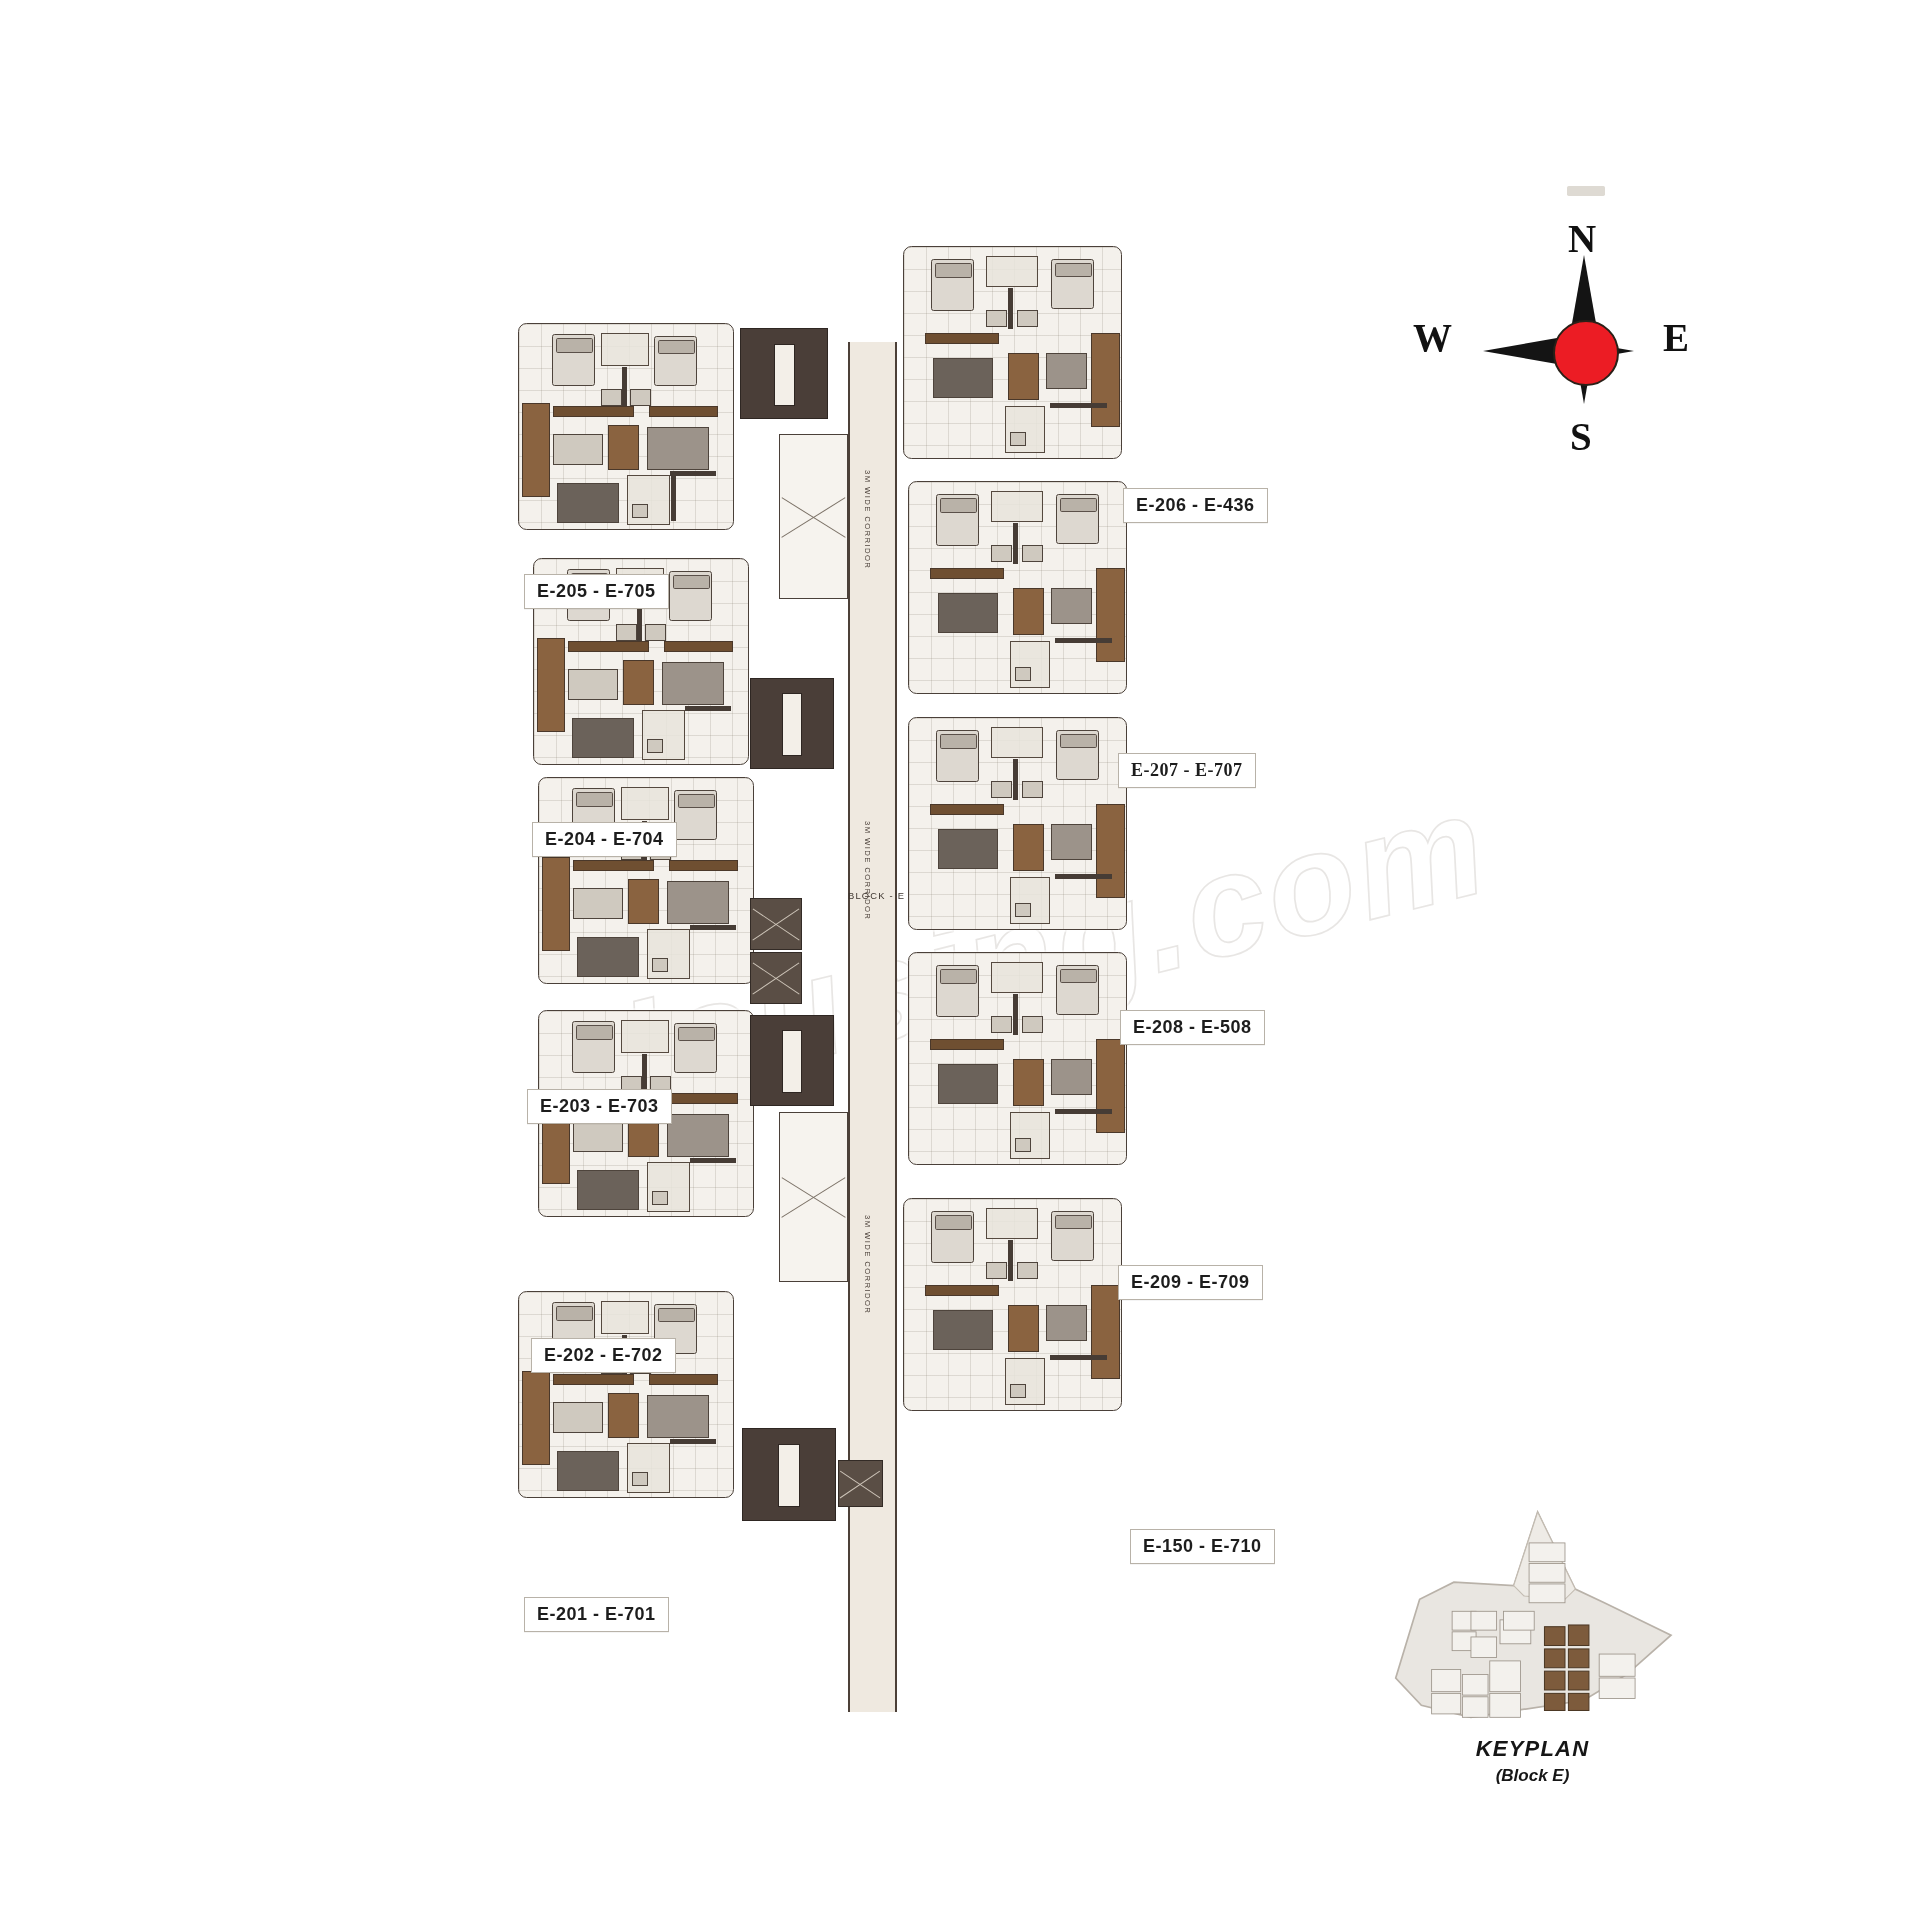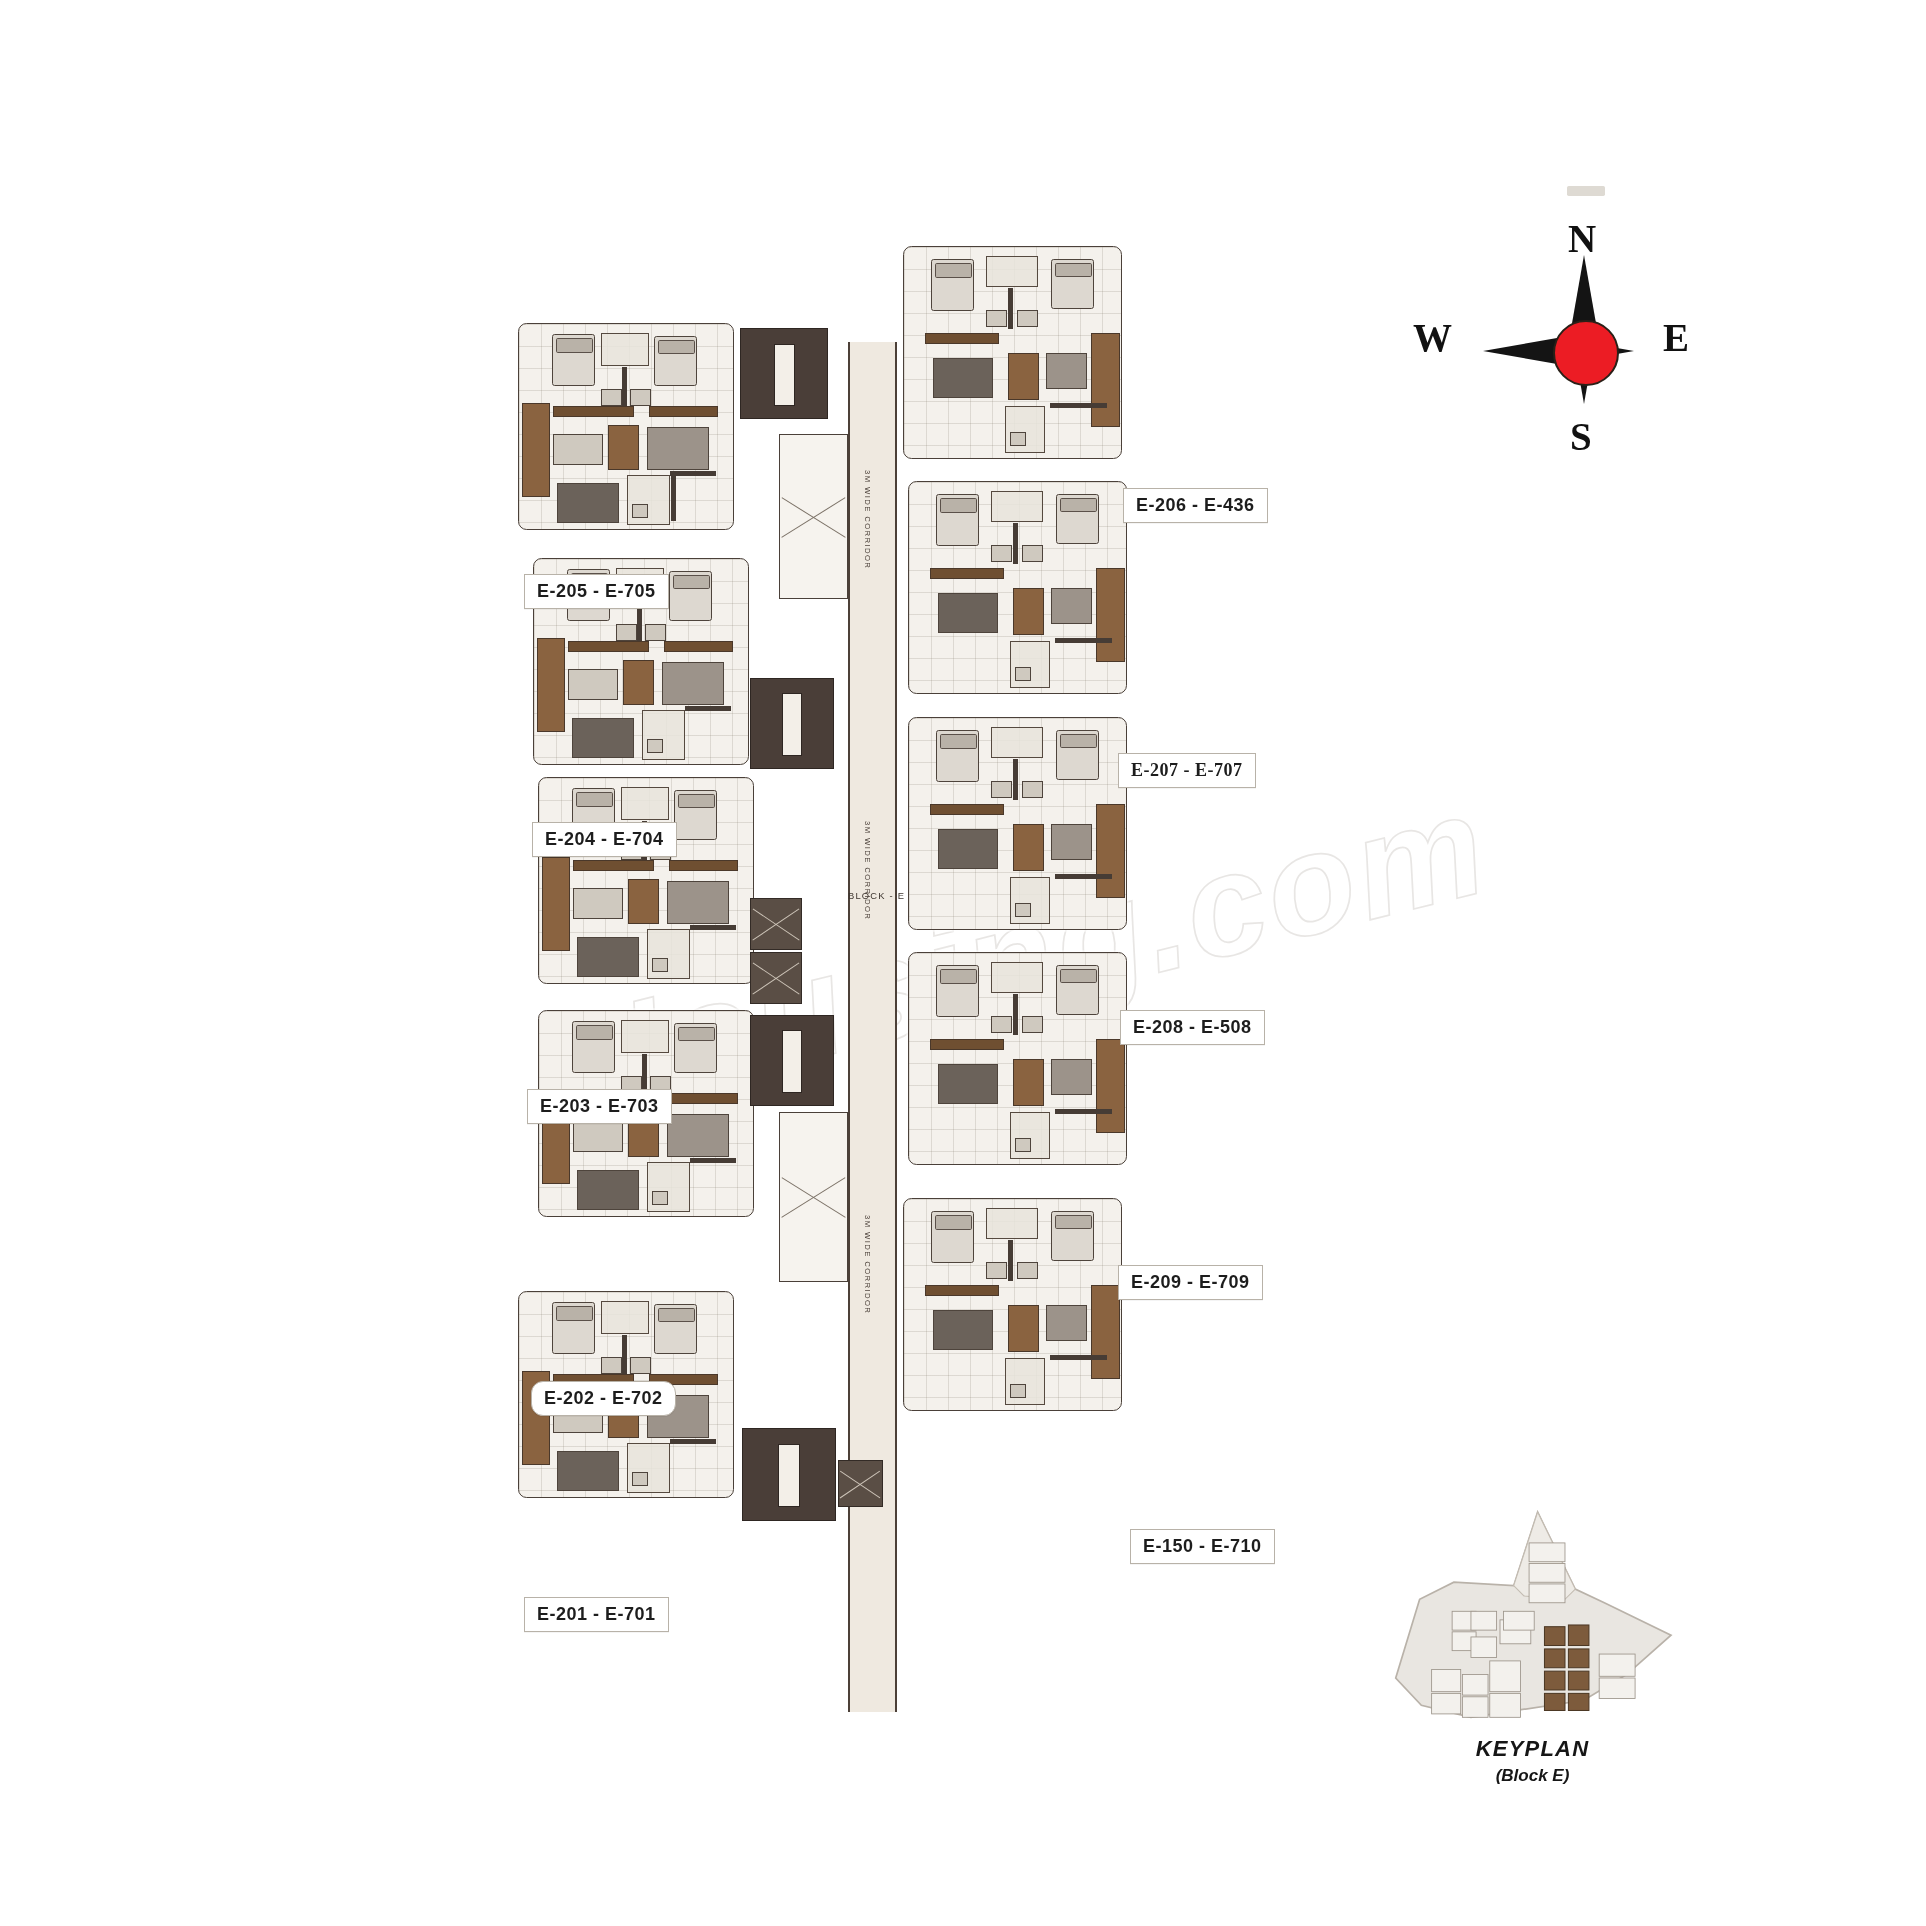--- a/index.html
+++ b/index.html
@@ -374,21 +374,21 @@
       <div class="rm" style="left:101px;top:159px;width:38px;height:45px;"></div>
       <div class="furn" style="left:106px;top:185px;width:13.7px;height:12px;"></div>
       <div class="wall" style="left:146px;top:156px;width:57px;height:5.1px;"></div>
     </div>
 
   </div>
 
   <div class="callout" style="left:524px;top:574px;">E-205 - E-705</div>
   <div class="callout" style="left:532px;top:822px;">E-204 - E-704</div>
   <div class="callout" style="left:527px;top:1089px;">E-203 - E-703</div>
-  <div class="callout" style="left:531px;top:1381px;border-radius:12px;">E-202 - E-702</div>
+  <div class="callout" style="left:531px;top:1338px;">E-202 - E-702</div>
   <div class="callout" style="left:524px;top:1597px;">E-201 - E-701</div>
 
   <div class="callout" style="left:1123px;top:488px;">E-206 - E-436</div>
   <div class="callout" style="left:1118px;top:753px;font-family:Liberation Serif, serif;">E-207 - E-707</div>
   <div class="callout" style="left:1120px;top:1010px;">E-208 - E-508</div>
   <div class="callout" style="left:1118px;top:1265px;">E-209 - E-709</div>
   <div class="callout" style="left:1130px;top:1529px;">E-150 - E-710</div>
 
   <div class="keyplan">
     <svg width="325" height="224" viewBox="0 0 380 262">

